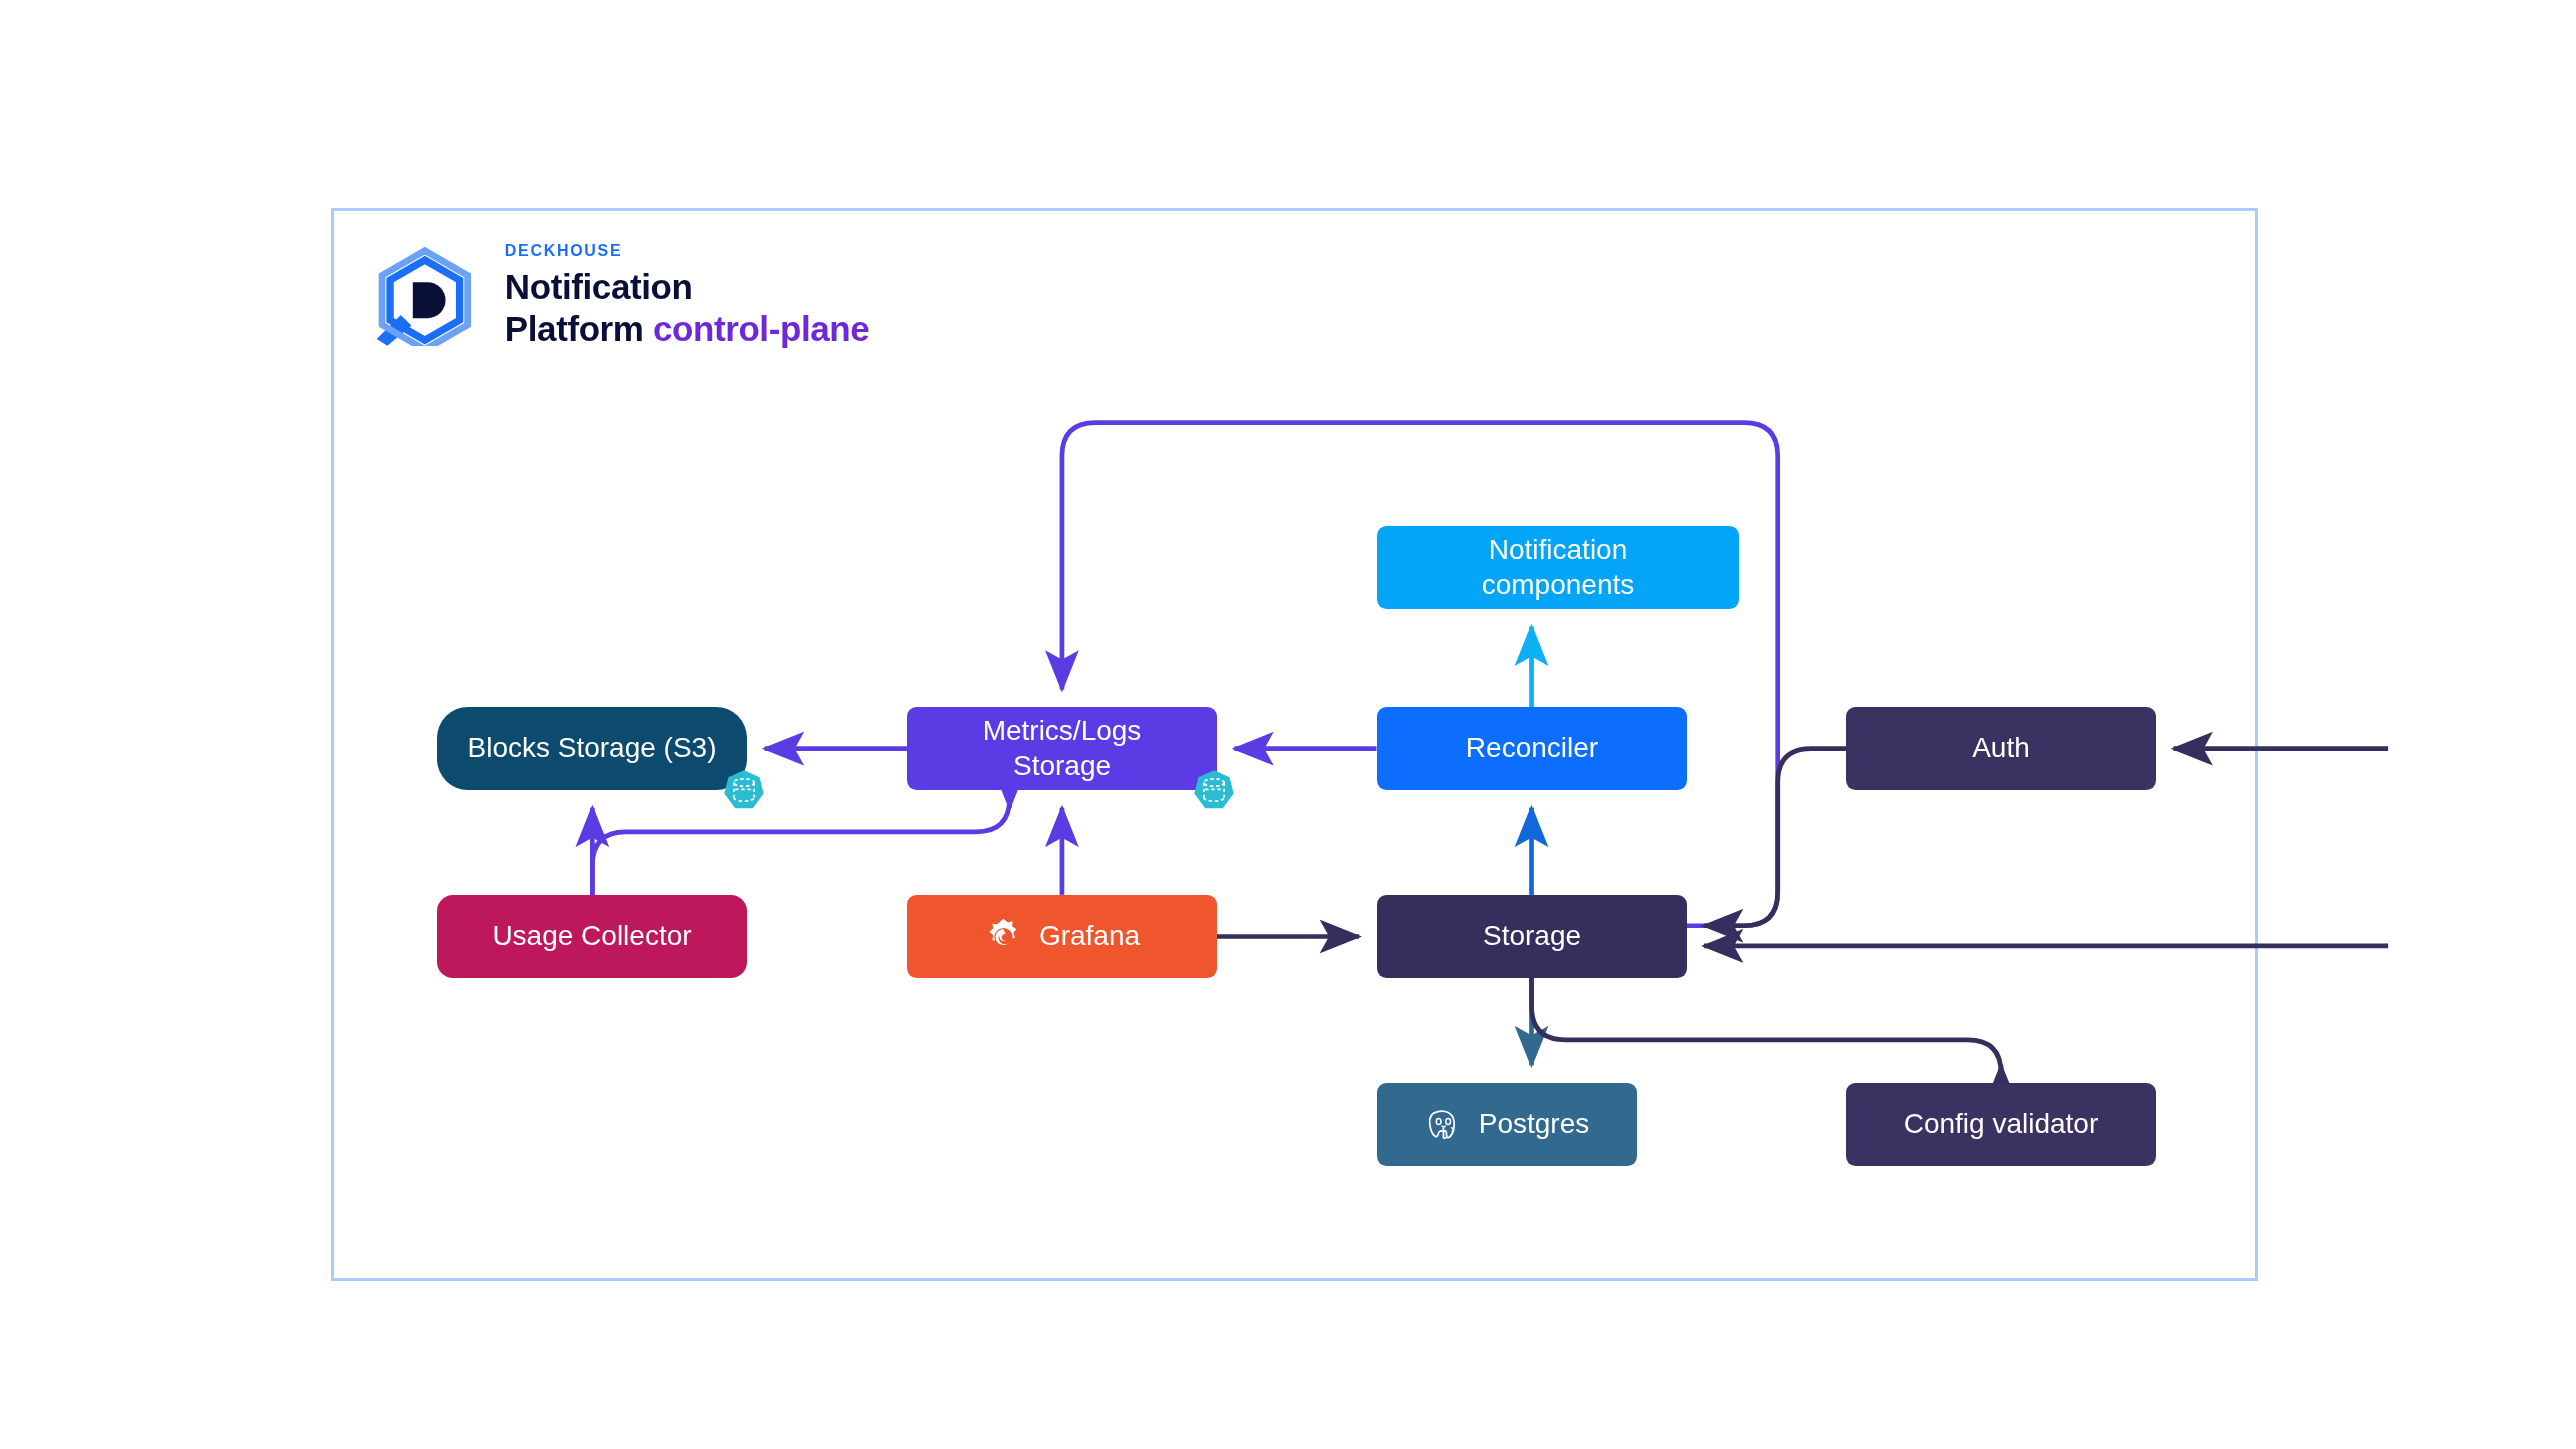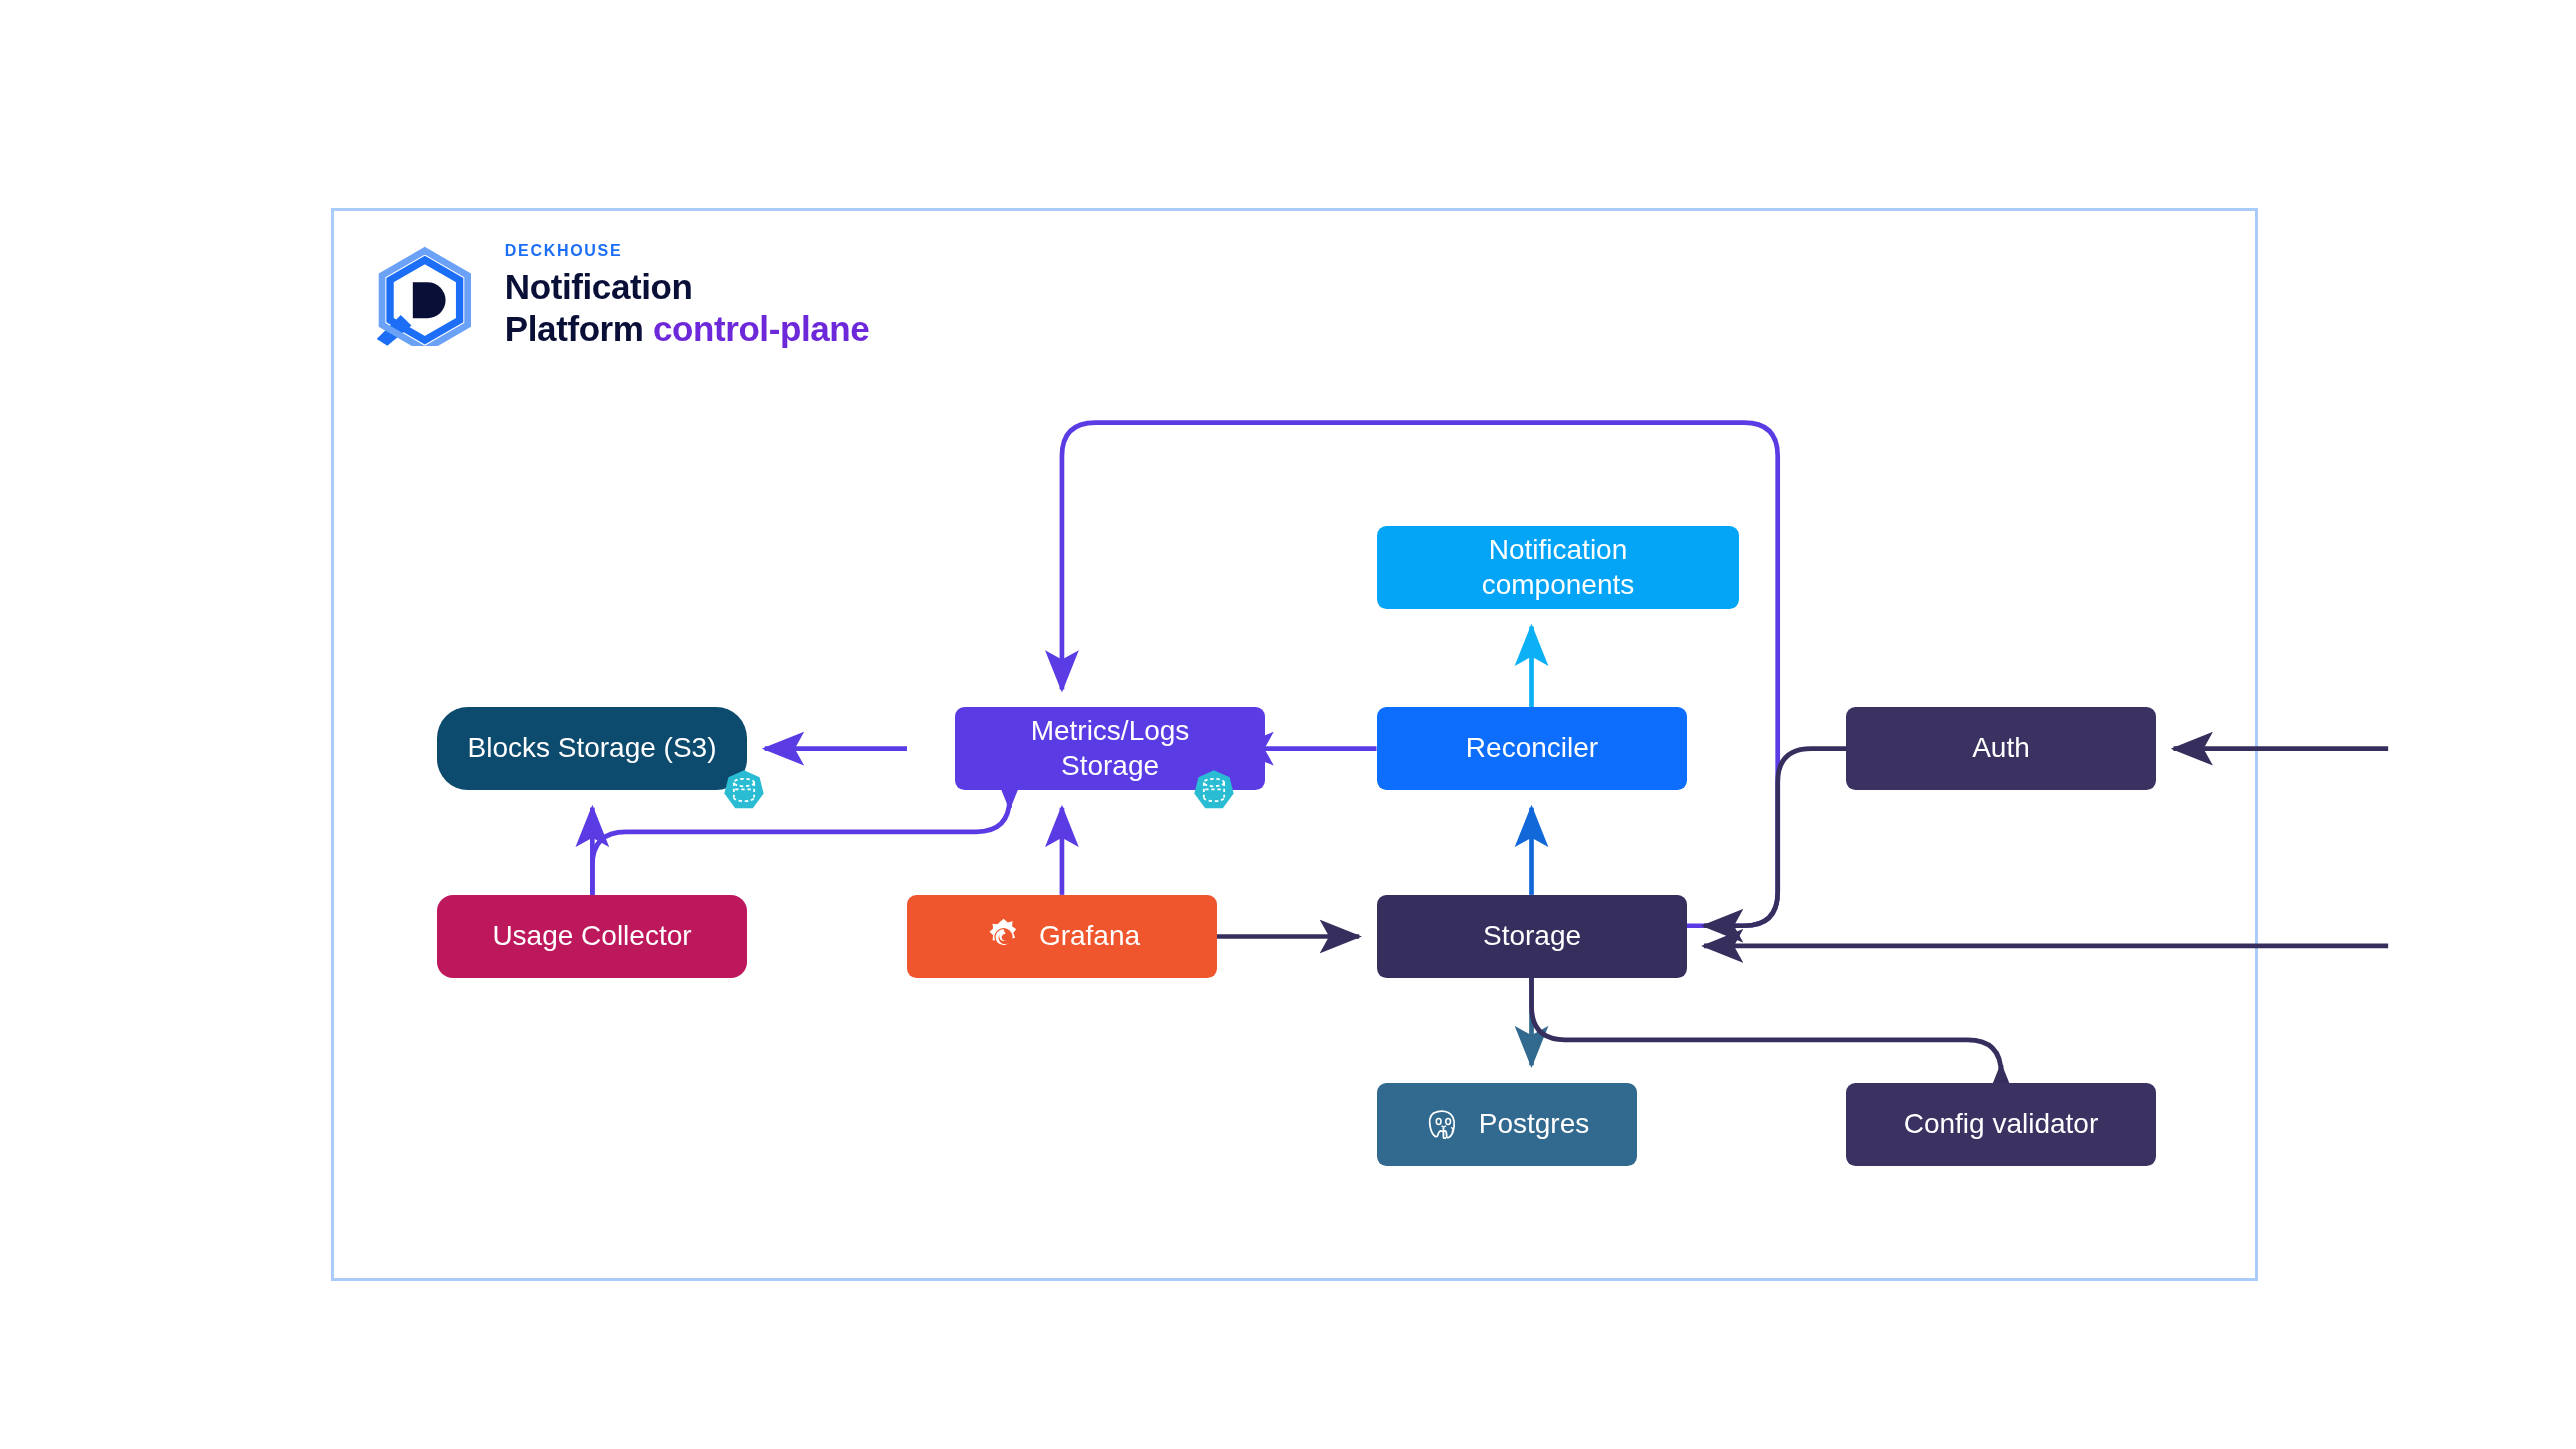--- a/index.html
+++ b/index.html
@@ -164,21 +164,21 @@
     <svg viewBox="0 0 62 62" width="42" height="42">
       <path d="M31 2 L54 12 L60 36 L44 58 L18 58 L2 36 L8 12 Z" fill="#29bcd2"></path>
       <ellipse cx="31" cy="20" rx="15" ry="5.5" fill="none" stroke="#ffffff" stroke-width="2.6" stroke-dasharray="5 4"></ellipse>
       <path d="M16 20 L16 42" fill="none" stroke="#ffffff" stroke-width="2.6" stroke-dasharray="5 4"></path>
       <path d="M46 20 L46 42" fill="none" stroke="#ffffff" stroke-width="2.6" stroke-dasharray="5 4"></path>
       <path d="M16 42 a15 5.5 0 0 0 30 0" fill="none" stroke="#ffffff" stroke-width="2.6" stroke-dasharray="5 4"></path>
       <path d="M18 30 L44 30" fill="none" stroke="#ffffff" stroke-width="2.4" stroke-dasharray="5 4"></path>
     </svg>
   </span>
 
-  <div class="node" style="left:907px; top:707px; width:310px; height:83px; background:#5b3ce4;margin-left:48px;">
+  <div class="node" style="left:907px; top:707px; width:310px; height:83px; background:#5b3ce4;">
     <span class="label" style="white-space:pre-line;">Metrics/Logs
 Storage</span>
   </div>
   <span class="pvc-badge" style="left:1193px; top:769px;">
     <svg viewBox="0 0 62 62" width="42" height="42">
       <path d="M31 2 L54 12 L60 36 L44 58 L18 58 L2 36 L8 12 Z" fill="#29bcd2"></path>
       <ellipse cx="31" cy="20" rx="15" ry="5.5" fill="none" stroke="#ffffff" stroke-width="2.6" stroke-dasharray="5 4"></ellipse>
       <path d="M16 20 L16 42" fill="none" stroke="#ffffff" stroke-width="2.6" stroke-dasharray="5 4"></path>
       <path d="M46 20 L46 42" fill="none" stroke="#ffffff" stroke-width="2.6" stroke-dasharray="5 4"></path>
       <path d="M16 42 a15 5.5 0 0 0 30 0" fill="none" stroke="#ffffff" stroke-width="2.6" stroke-dasharray="5 4"></path>

